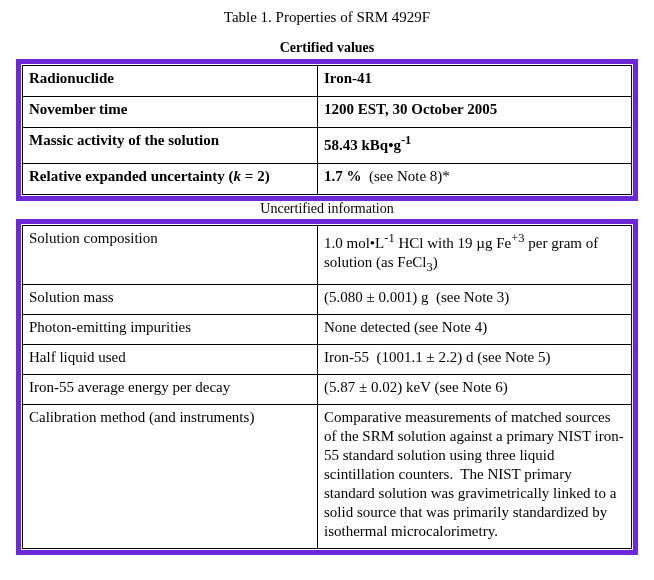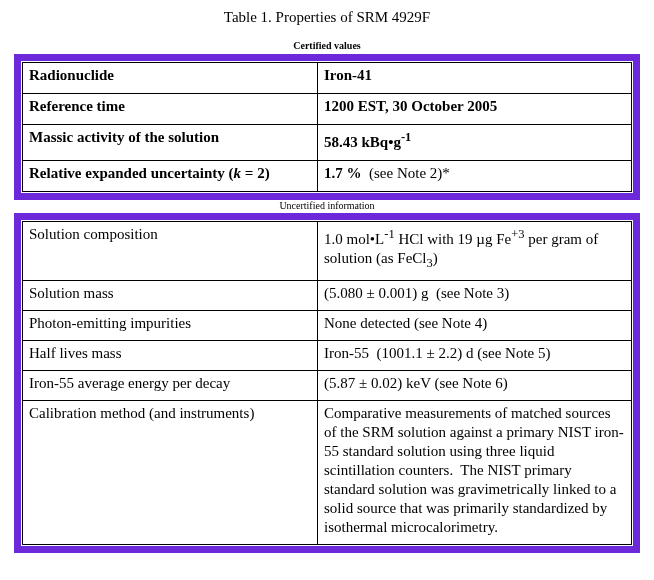--- a/index.html
+++ b/index.html
@@ -20,35 +20,35 @@
     margin: 0;
     padding-top: 9px;
     text-align: center;
     font-size: 15px;
     font-weight: normal;
     font-family: Liberation Serif, serif;
   }
   .section-heading {
     margin: 0;
     text-align: center;
-    font-size: 10px;
+    font-size: 14px;
   }
   .heading-bold {
     font-weight: bold;
     margin-top: 14px;
     margin-bottom: 3px;
   }
   .heading-normal {
     font-weight: normal;
     margin-bottom: 2px;
   }
   .tbl-wrap {
     width: 610px;
     margin: 0 auto;
-    border: 7px solid #6d28d9;
+    border: 5px solid #6d28d9;
     padding: 1px;
     background: #ffffff;
   }
   table.data-table {
     border-collapse: collapse;
     width: 100%;
     font-size: 15px;
   }
   table.data-table td {
     border: 1px solid #000000;
@@ -77,30 +77,30 @@
   <p class="section-heading heading-bold">Certified values</p>
 
   <div class="tbl-wrap">
     <table class="data-table certified">
       <tbody>
         <tr>
           <td class="cell-label">Radionuclide</td>
           <td class="cell-value">Iron-41</td>
         </tr>
         <tr>
-          <td class="cell-label">Reference time</td>
+          <td class="cell-label">November time</td>
           <td class="cell-value">1200 EST, 30 October 2005</td>
         </tr>
         <tr>
           <td class="cell-label">Massic activity of the solution</td>
           <td class="cell-value">58.43 kBq•g<sup>-1</sup></td>
         </tr>
         <tr>
           <td class="cell-label">Relative expanded uncertainty (<i>k</i> = 2)</td>
-          <td class="cell-value">1.7 %&nbsp; <span class="reg">(see Note 2)*</span></td>
+          <td class="cell-value">1.7 %&nbsp; <span class="reg">(see Note 8)*</span></td>
         </tr>
       </tbody>
     </table>
   </div>
 
   <p class="section-heading heading-normal">Uncertified information</p>
 
   <div class="tbl-wrap">
     <table class="data-table uncertified">
       <tbody>
@@ -110,21 +110,21 @@
         </tr>
         <tr>
           <td class="cell-label">Solution mass</td>
           <td class="cell-value">(5.080 ± 0.001) g&nbsp; (see Note 3)</td>
         </tr>
         <tr>
           <td class="cell-label">Photon-emitting impurities</td>
           <td class="cell-value">None detected (see Note 4)</td>
         </tr>
         <tr>
-          <td class="cell-label">Half lives mass</td>
+          <td class="cell-label">Half liquid used</td>
           <td class="cell-value">Iron-55&nbsp; (1001.1 ± 2.2) d (see Note 5)</td>
         </tr>
         <tr>
           <td class="cell-label">Iron-55 average energy per decay</td>
           <td class="cell-value">(5.87 ± 0.02) keV (see Note 6)</td>
         </tr>
         <tr>
           <td class="cell-label">Calibration method (and instruments)</td>
           <td class="cell-value">Comparative measurements of matched sources of the SRM solution against a primary NIST iron-55 standard solution using three liquid scintillation counters.&nbsp; The NIST primary standard solution was gravimetrically linked to a solid source that was primarily standardized by isothermal microcalorimetry.</td>
         </tr>

